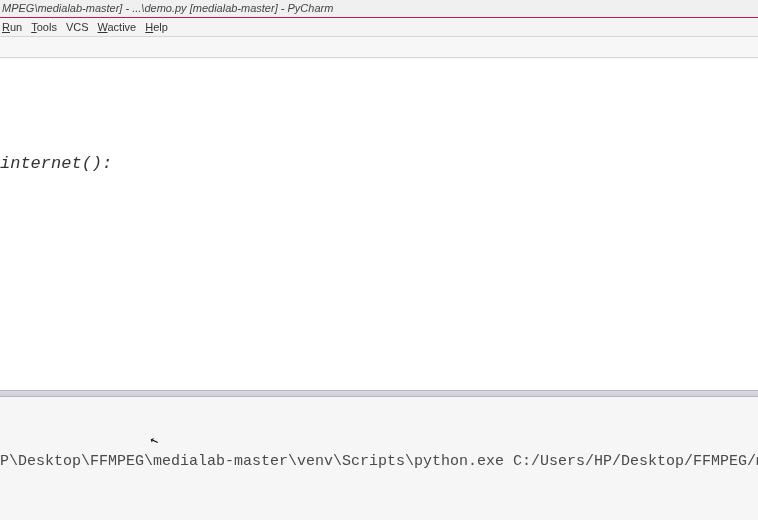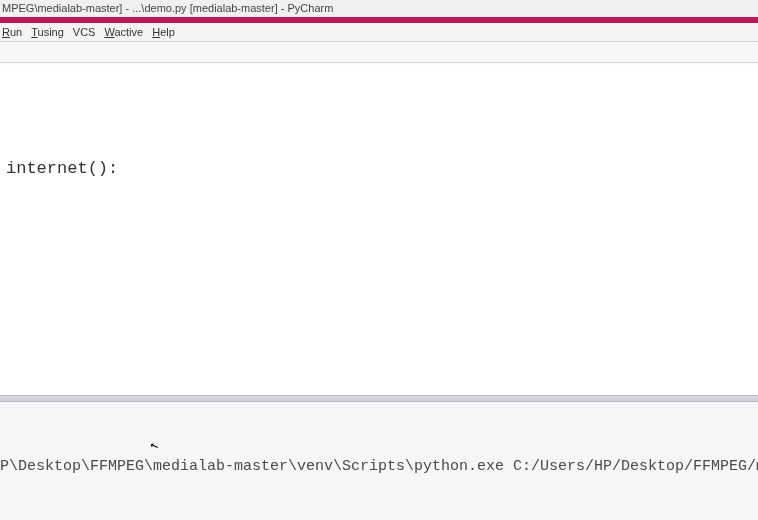--- a/index.html
+++ b/index.html
@@ -12,26 +12,27 @@
     font-size: 12px;
     background: #ffffff;
     color: #333;
   }
 
   
   .titlebar {
     height: 17px;
     line-height: 17px;
     background: #f0f0f0;
-    border-bottom: 6px solid #be185d;
+    border-bottom: 1px solid #be185d;
     font-size: 11px;
     color: #444;
     padding-left: 2px;
     white-space: nowrap;
     overflow: hidden;
+    font-style: italic;
   }
 
   
   .menubar {
     height: 18px;
     line-height: 18px;
     background: #f4f4f4;
     border-bottom: 1px solid #d6d6d6;
     font-size: 11px;
     color: #333;
@@ -72,23 +73,24 @@
     font-size: 17px;
     line-height: 24px;
     white-space: pre;
     padding-top: 20px;
     color: #333;
     position: relative;
   }
 
   .code-line {
     position: relative;
-    padding-left: 6px;
+    padding-left: 0px;
     height: 24px;
     line-height: 24px;
+    font-style: italic;
   }
 
   .hl-band {
     position: absolute;
     left: 0;
     right: 0;
     background: #fcf2c5;
     z-index: -1;
   }   
   .fn   { color: #333333; }                       
@@ -129,21 +131,21 @@
 </style>
 </head>
 <body>
 
 <div class="titlebar">
   <span>MPEG\medialab-master] - ...\demo.py [medialab-master] - PyCharm</span>
 </div>
 
 <div class="menubar">
   <span class="menu-item"><span class="accel">R</span><span>un</span></span>
-  <span class="menu-item"><span class="accel">T</span><span>using</span></span>
+  <span class="menu-item"><span class="accel">T</span><span>ools</span></span>
   <span class="menu-item"><span>VCS</span></span>
   <span class="menu-item"><span class="accel">W</span><span>active</span></span>
   <span class="menu-item"><span class="accel">H</span><span>elp</span></span>
 </div>
 
 <div class="toolbar"></div>
 <div class="subtoolbar"></div>
 
 <div class="editor">
 

